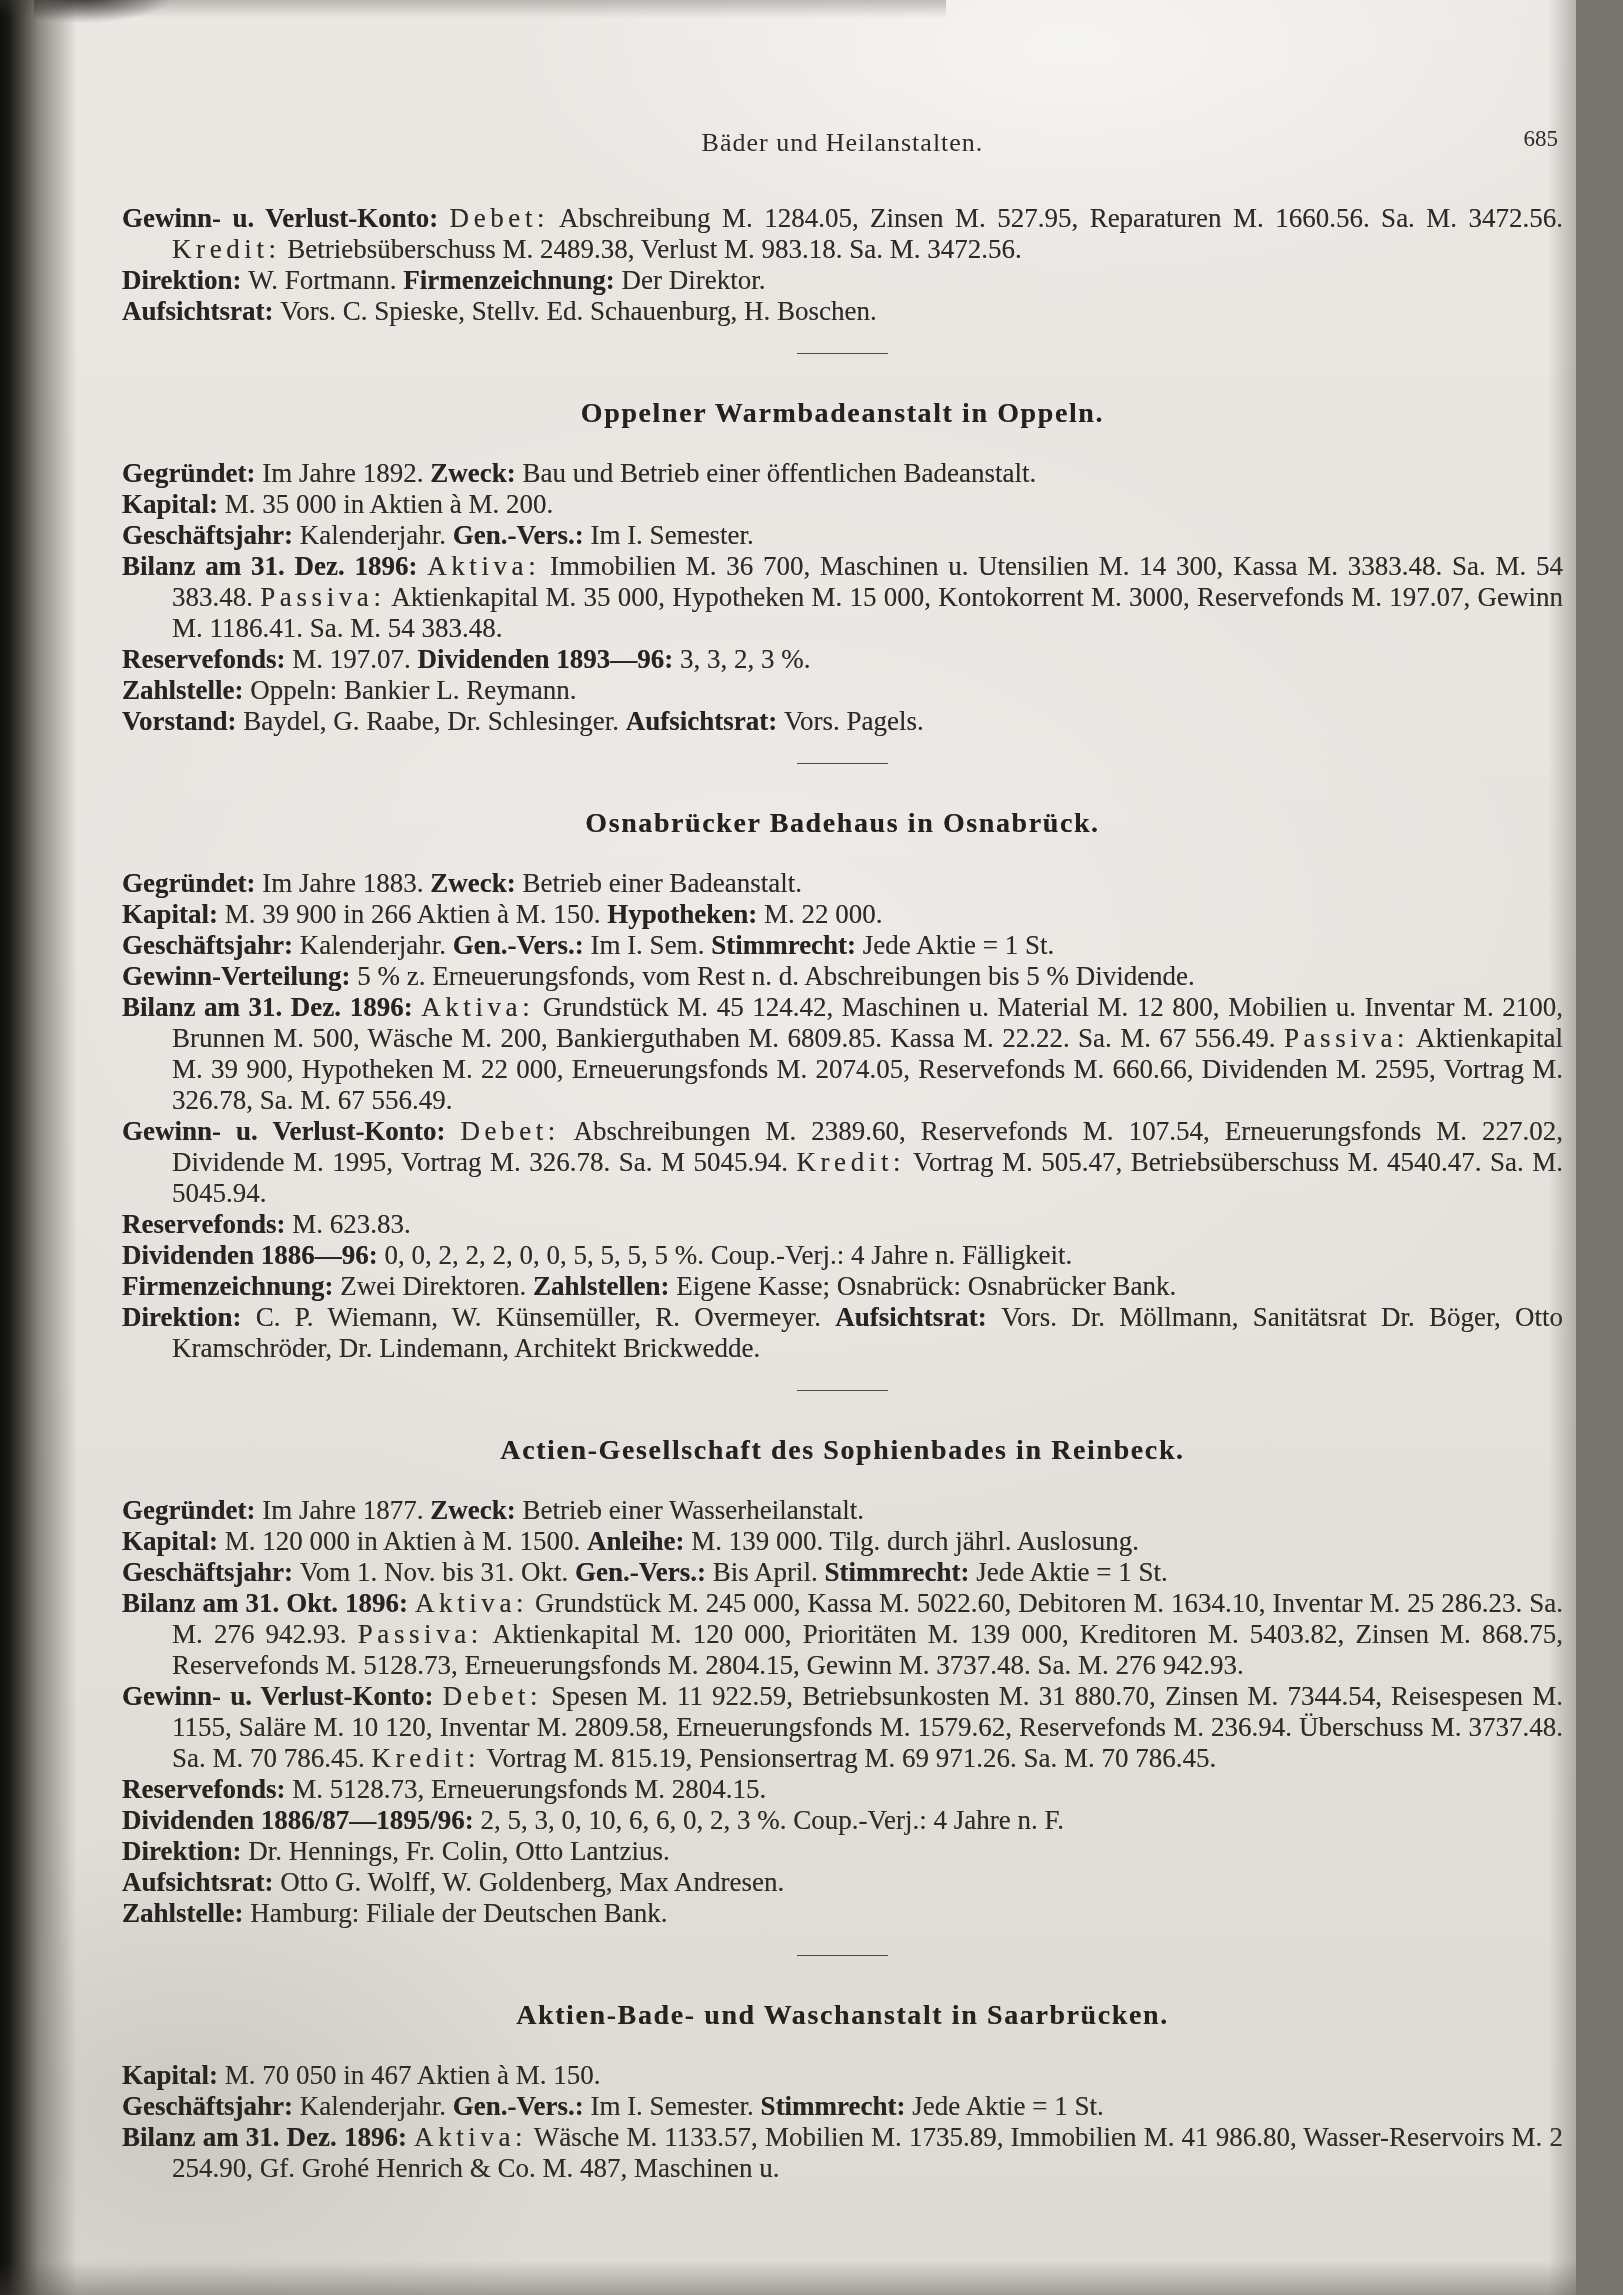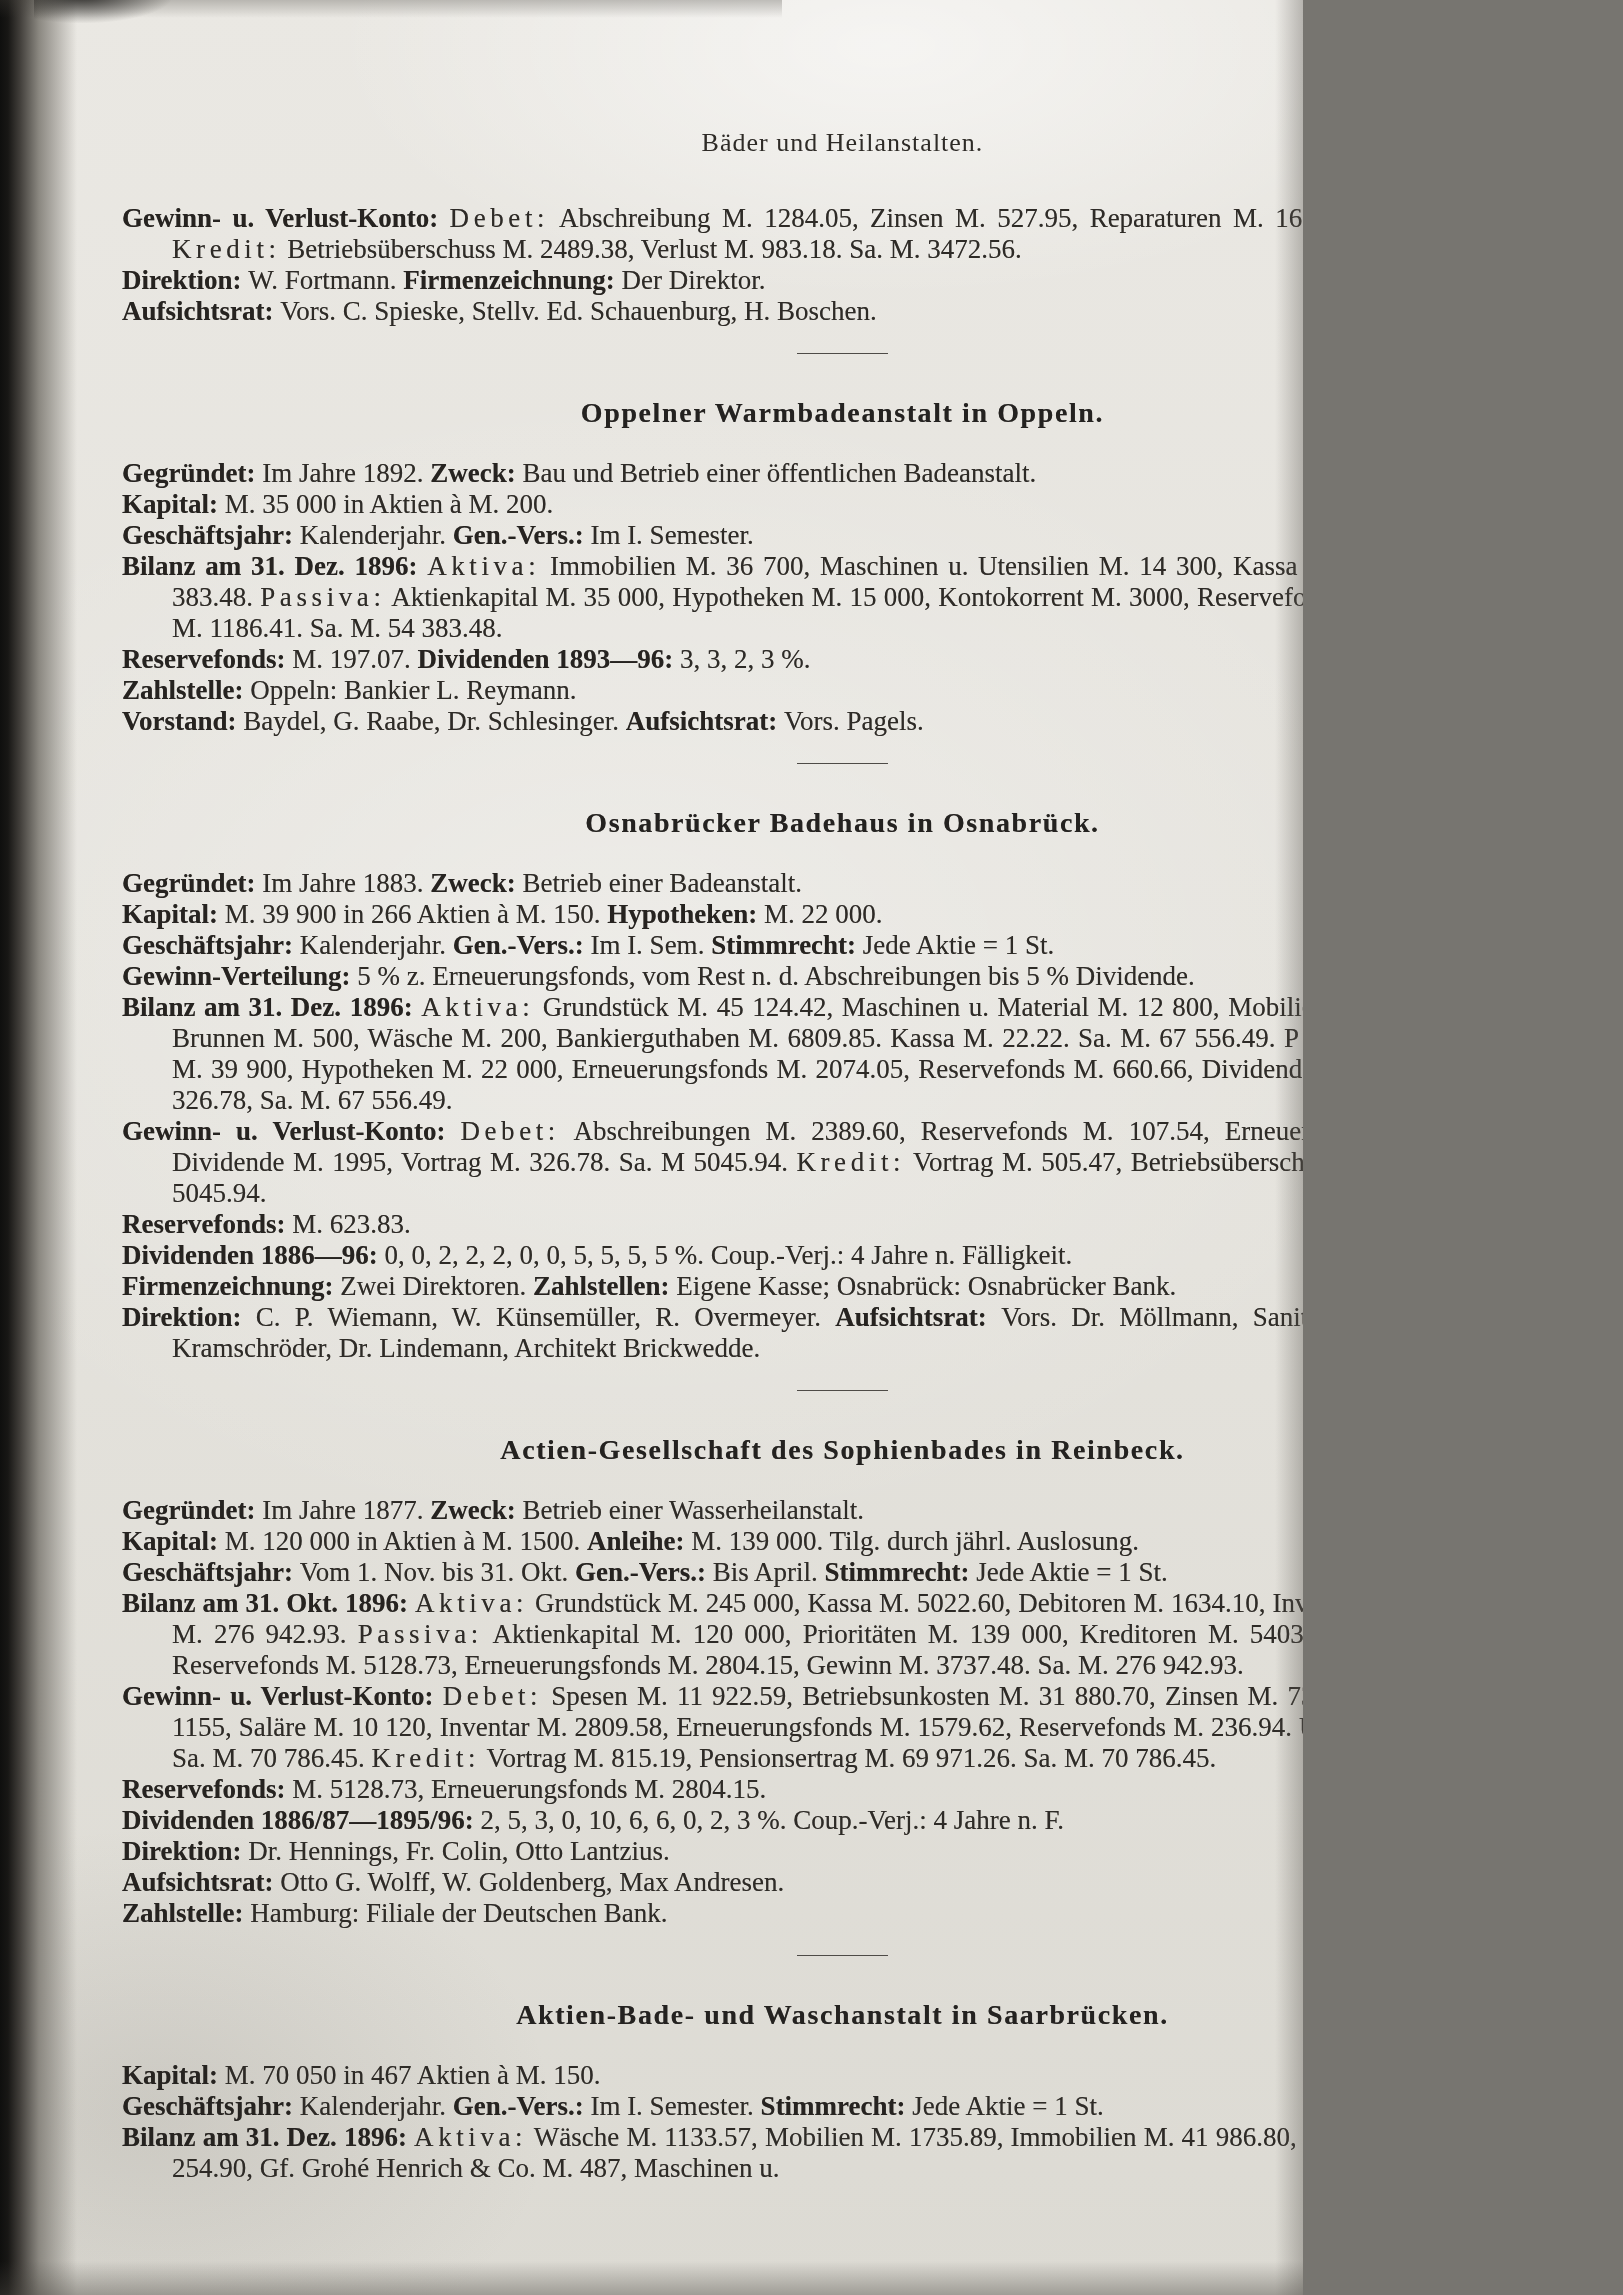--- a/index.html
+++ b/index.html
@@ -6,21 +6,21 @@
 
   html, body {
     width: 1623px;
     height: 2295px;
     background: #777570;
     font-family: "Liberation Serif", "DejaVu Serif", serif;
   }
 
   .scan-page {
     position: relative;
-    width: 1303px;
+    width: 1576px;
     height: 2295px;
     overflow: hidden;
     color: var(--ink, #2e2b27);
     background:
       radial-gradient(ellipse 893px 406px at 68% 2%, rgba(255,255,255,0.55), rgba(255,255,255,0) 62%),
       radial-gradient(ellipse 1136px 812px at 48% 42%, rgba(255,255,255,0.30), rgba(255,255,255,0) 72%),
       radial-gradient(ellipse 568px 406px at 12% 92%, rgba(110,106,98,0.16), rgba(0,0,0,0) 70%),
       linear-gradient(to bottom, #eae8e3 0%, #e4e2dc 55%, #dcdad3 100%);
   }
 

